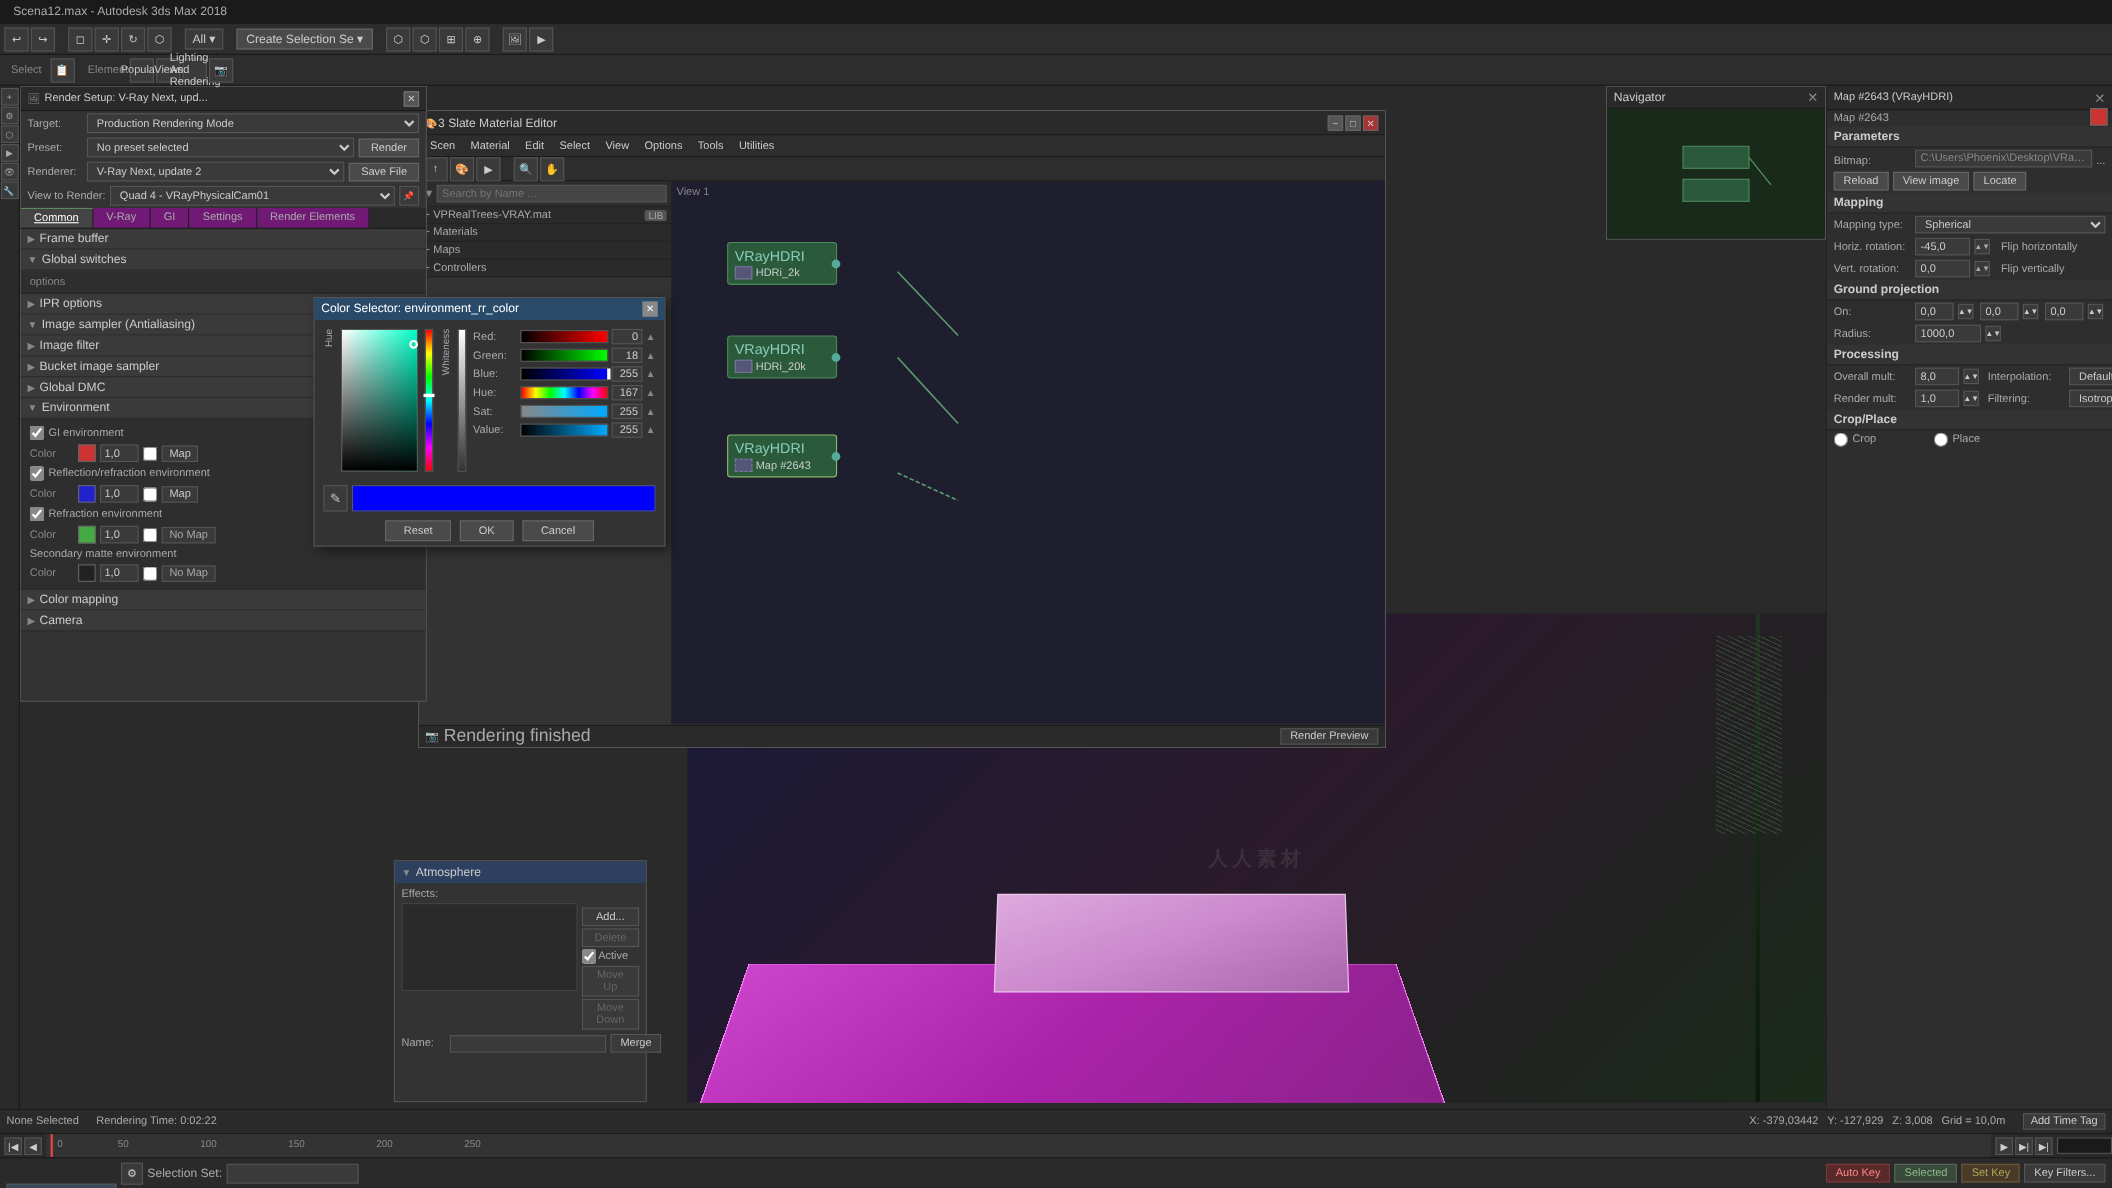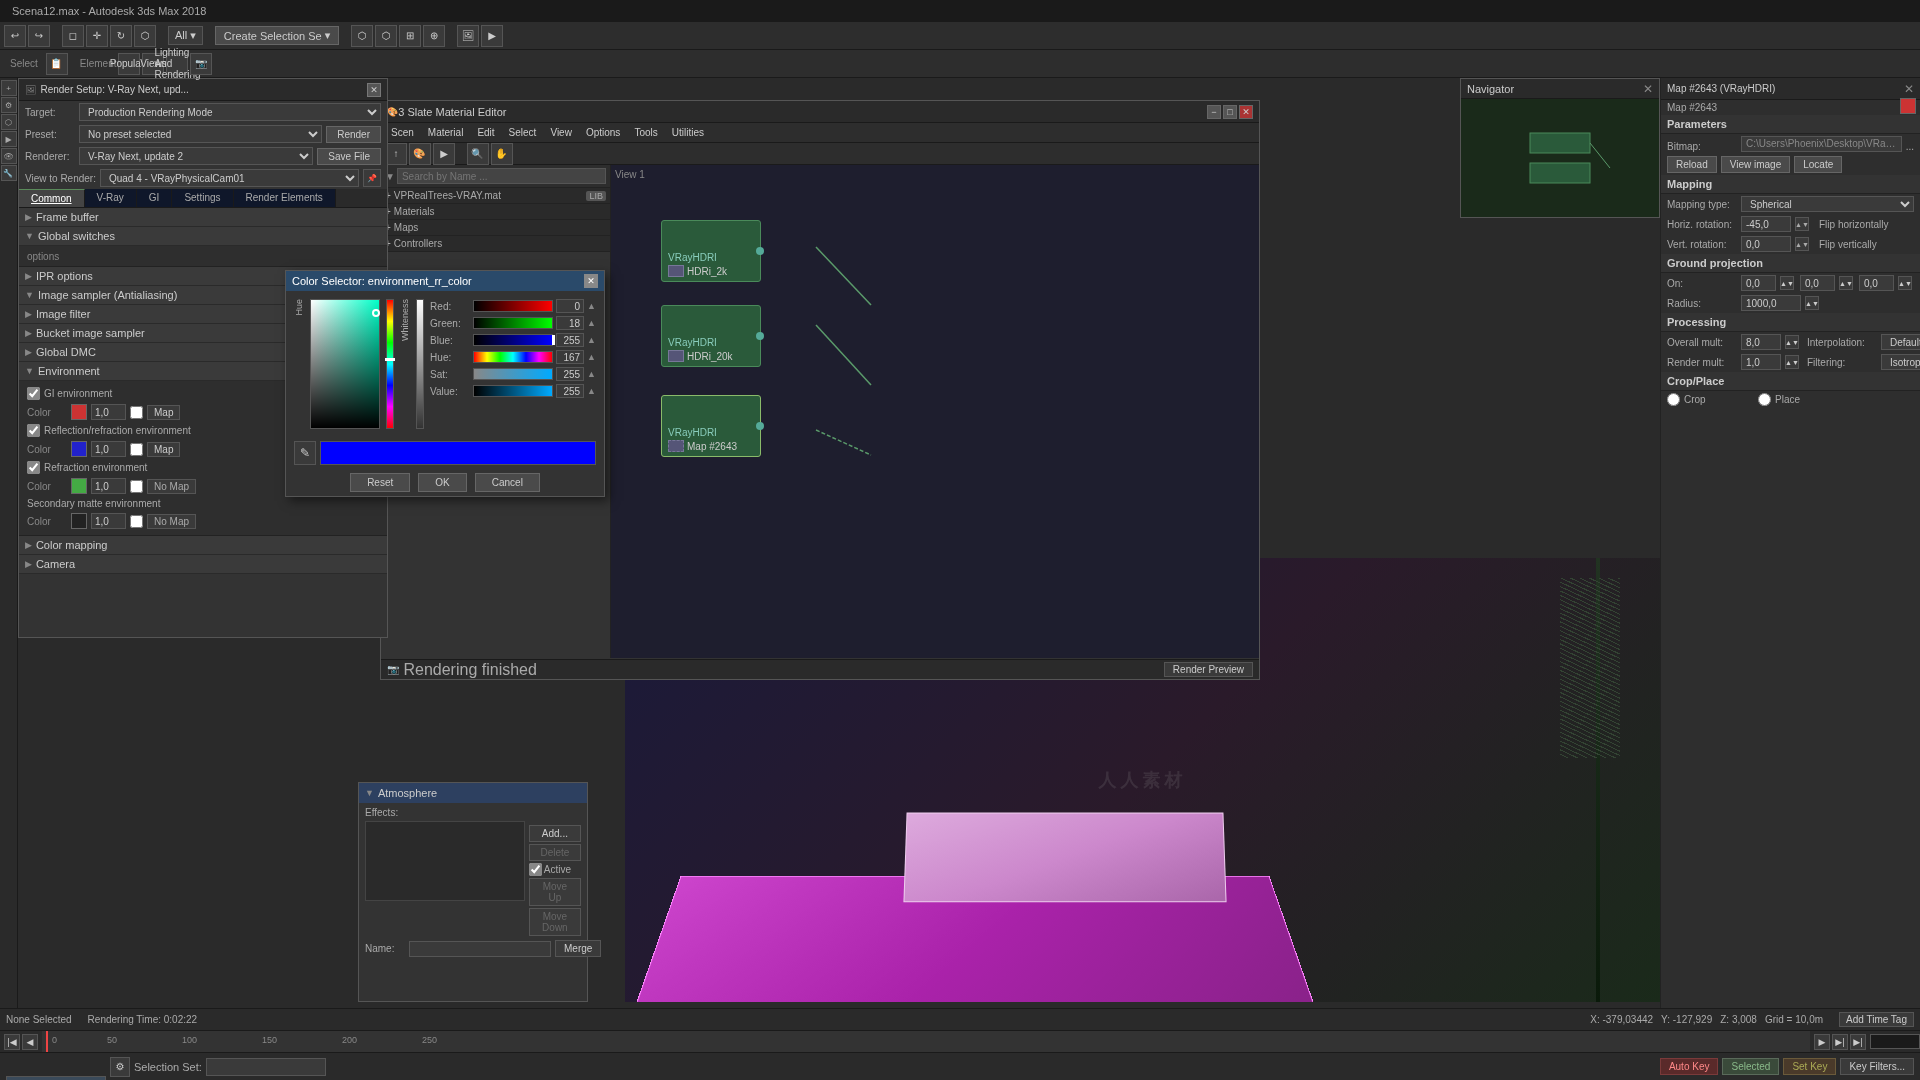--- a/index.html
+++ b/index.html
@@ -577,24 +577,23 @@
       padding: 4px 6px;
       cursor: pointer;
       min-width: 100px;
       font-size: 10px;
       color: #ccc;
     }
     .mat-node.selected {
       border-color: #8aaa6a;
     }
     .node-title {
-      font-size: 10px;
+      font-size: 13px;
       color: #8cb;
       margin-bottom: 2px;
-      margin-top: 27px;
     }
     .node-icon {
       width: 16px;
       height: 12px;
       background: #3a6a4a;
       display: inline-block;
       border: 1px solid #5a9a6a;
       margin-right: 3px;
     }
     .node-port {
@@ -1023,21 +1022,21 @@
 
     
     .rs-tab-row {
       display: flex;
       gap: 0;
       border-bottom: 1px solid #1a1a1a;
       background: #2a2a2a;
     }
     .rs-tab {
       padding: 3px 12px;
-      background: #0f172a;
+      background: #701a75;
       color: #aaa;
       font-size: 10px;
       cursor: pointer;
       border-right: 1px solid #1a1a1a;
     }
     .rs-tab.active {
       background: #444;
       color: #fff;
       border-top: 1px solid #5a8a5a;
       text-decoration: underline;

